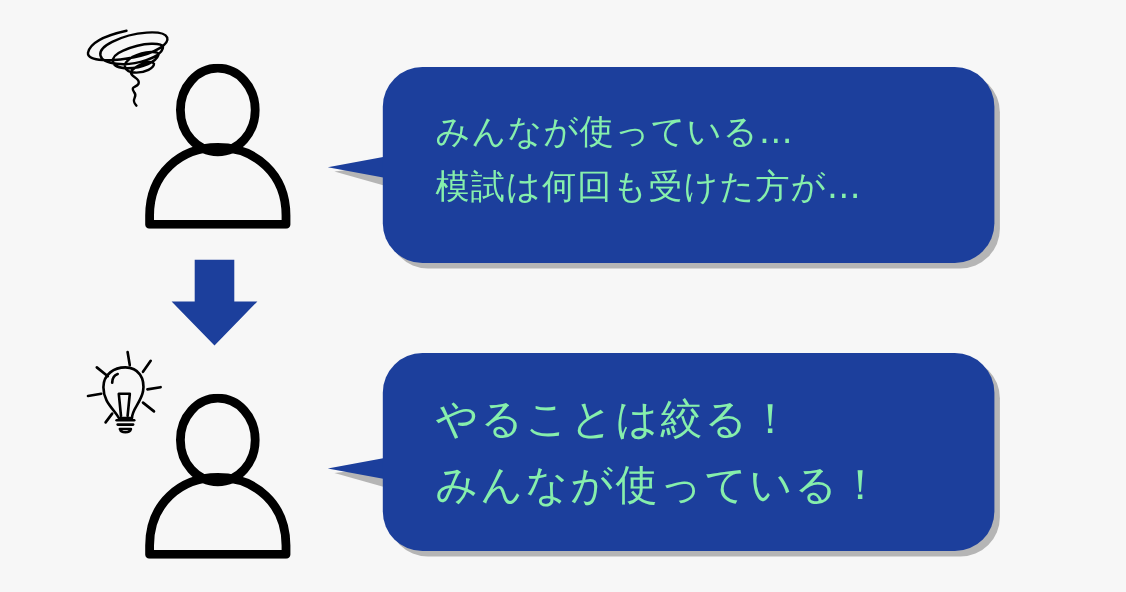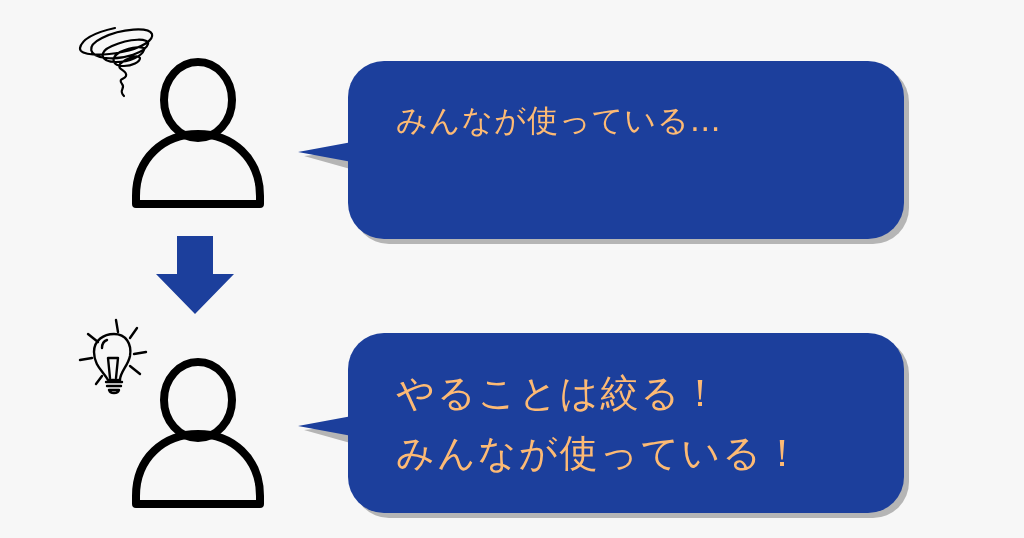--- a/index.html
+++ b/index.html
@@ -8,26 +8,26 @@
     background: #f7f7f7;
     position: relative;
     font-family: "DejaVu Sans", "Liberation Sans", sans-serif;
   }
   .abs { position: absolute; }
   .bubble {
     position: absolute;
     background: #1c3f9c;
     border-radius: 36px;
     box-shadow: 5px 5px 0 #b5b5b5;
-    color: #fdba74;
+    color: #86efac;
     box-sizing: border-box;
   }
   .bubble .line { display: block; white-space: nowrap; }
   .bubble1 { left: 348px; top: 61px; width: 556px; height: 178px; padding: 34px 0 0 48px; font-size: 31px; line-height: 50px; letter-spacing: 1px; }
-  .bubble2 { left: 348px; top: 333px; width: 556px; height: 180px; padding: 30px 0 0 48px; font-size: 38px; line-height: 60px; letter-spacing: 2px; }
+  .bubble2 { left: 348px; top: 321px; width: 556px; height: 180px; padding: 30px 0 0 48px; font-size: 38px; line-height: 60px; letter-spacing: 2px; }
   svg { display: block; }
 </style>
 </head>
 <body>
 
 <div class="abs" style="left:72px;top:24px;width:90px;height:80px;">
   <svg width="90" height="80" viewBox="0 0 90 80" fill="none" stroke="#000" stroke-width="2.2" stroke-linecap="round">
     <path d="M43 4 C25 8 10 14 8 24 C7 32 30 32 50 28 C70 24 82 16 80 10 C77 3 50 4 30 14 C14 22 16 32 34 34 C52 36 74 28 76 20 C78 14 58 14 40 22 C26 28 28 38 44 38 C58 38 70 32 72 26 C74 22 60 22 48 28 C38 34 40 42 52 42 C60 42 68 38 68 34 C66 30 54 34 48 40 C44 46 56 46 54 52 C52 56 46 54 50 60 C54 64 46 66 52 72"></path>
   </svg>
 </div>
@@ -40,20 +40,21 @@
 </div>
 
 <div class="abs" style="left:296px;top:136px;width:60px;height:34px;">
   <svg width="60" height="34" viewBox="0 0 60 34">
     <polygon points="8,20 58,14 58,34" fill="#b5b5b5"></polygon>
     <polygon points="2,16 56,6 56,26" fill="#1c3f9c"></polygon>
   </svg>
 </div>
 <div class="bubble bubble1">
   <span class="line">みんなが使っている…</span>
+  <span class="line">模試は何回も受けた方が…</span>
 </div>
 
 <div class="abs" style="left:155px;top:236px;width:80px;height:80px;">
   <svg width="80" height="80" viewBox="0 0 80 80">
     <polygon points="22,0 58,0 58,38 79,38 40,78 1,38 22,38" fill="#1c3f9c"></polygon>
   </svg>
 </div>
 
 <div class="abs" style="left:74px;top:314px;width:90px;height:90px;">
   <svg width="90" height="90" viewBox="0 0 90 90" fill="none" stroke="#000" stroke-width="2.4" stroke-linecap="round" stroke-linejoin="round">

